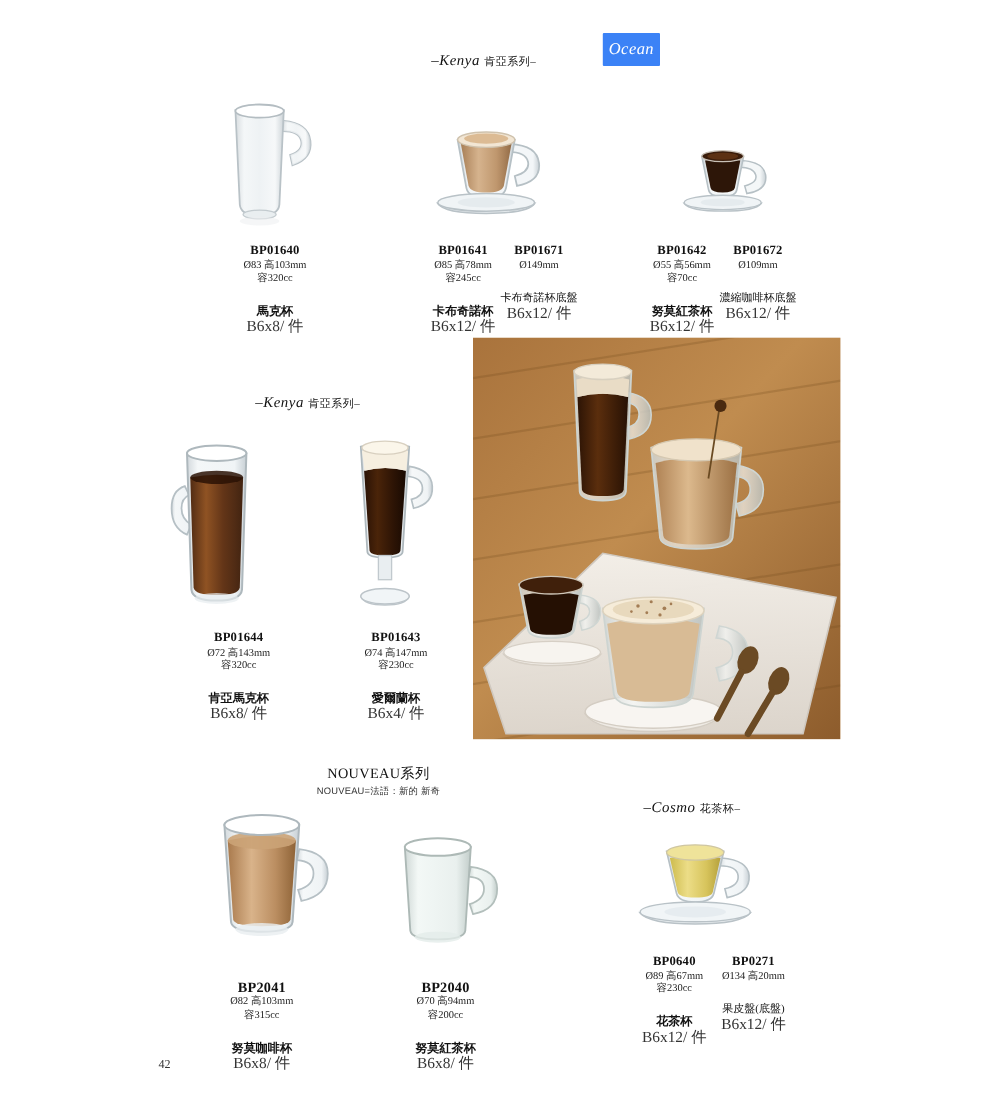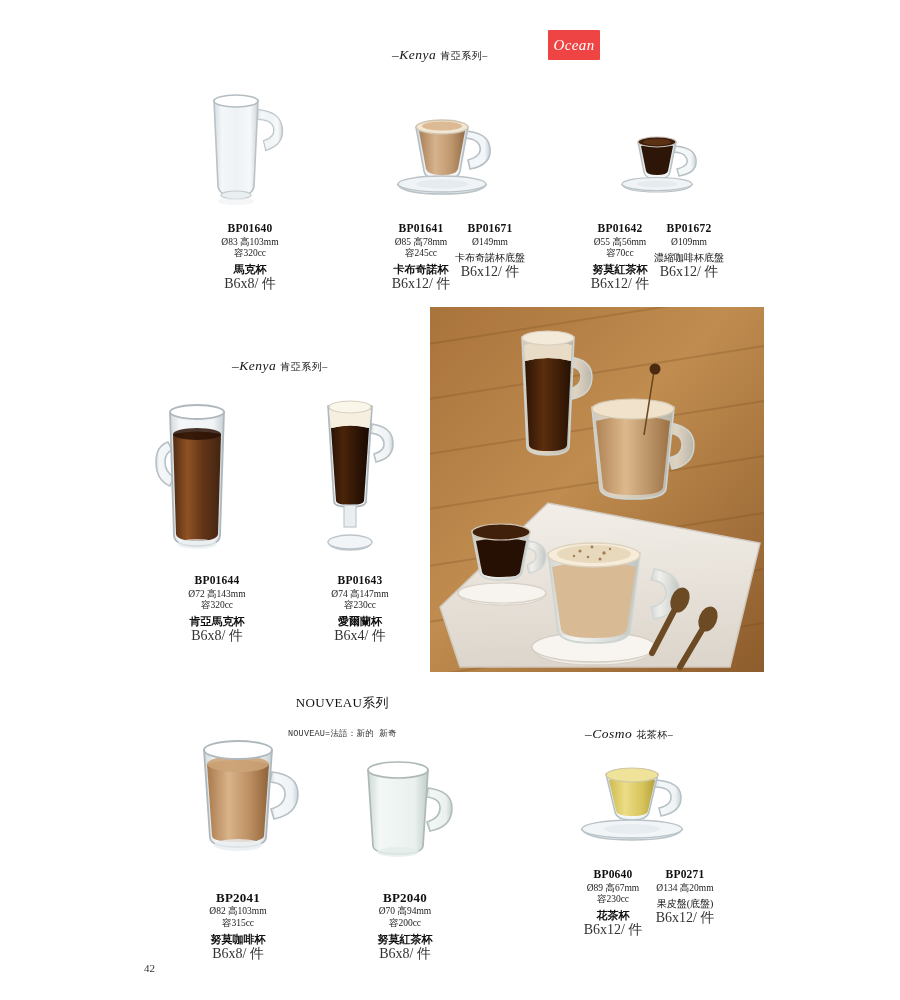--- a/index.html
+++ b/index.html
@@ -21,21 +21,21 @@
     height: 1000px;
   }
 
   
   .brand-badge {
     position: absolute;
     left: 548px;
     top: 30px;
     width: 52px;
     height: 30px;
-    background: #ef4444;
+    background: #3b82f6;
     color: #ffffff;
     font-family: "Liberation Serif", serif;
     font-style: italic;
     font-size: 15px;
     letter-spacing: 0.4px;
     display: flex;
     align-items: center;
     justify-content: center;
     border-radius: 1px;
   }
@@ -58,25 +58,25 @@
     top: 694px;
     text-align: center;
   }
   .nouveau-main {
     font-family: "Liberation Serif", serif;
     font-size: 13px;
     color: #111;
     letter-spacing: 0.3px;
   }
   .nouveau-sub {
-    font-family: Liberation Mono, monospace;
+    font-family: Liberation Sans, sans-serif;
     font-size: 8.5px;
     color: #333;
     letter-spacing: 0.2px;
-    margin-top: 16px;
+    margin-top: 2px;
   }
 
   
   .caption {
     position: absolute;
     text-align: center;
     line-height: 1.18;
     width: 130px;
   }
   .caption .code {
@@ -95,21 +95,21 @@
     color: #222;
     margin-top: 1px;
   }
   .caption .cap {
     font-size: 9.5px;
     color: #222;
   }
   .caption .name {
     font-size: 11px;
     color: #111;
-    margin-top: 4px;
+    margin-top: 18px;
     font-weight: bold;
     font-family: Liberation Serif, serif;
   }
   .caption .name.small {
     font-size: 10px;
     font-weight: normal;
   }
   .caption .pack {
     font-size: 14px;
     color: #333;

